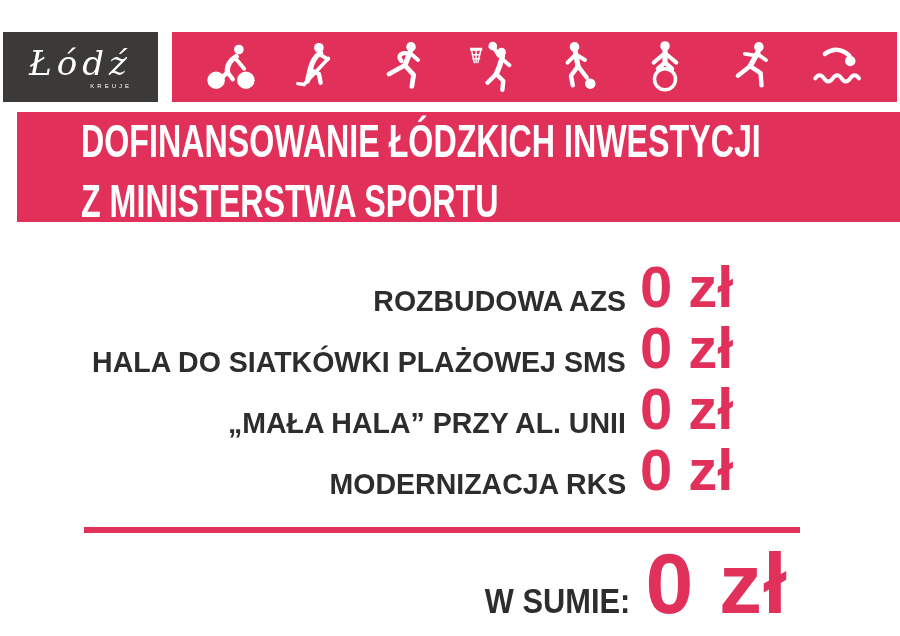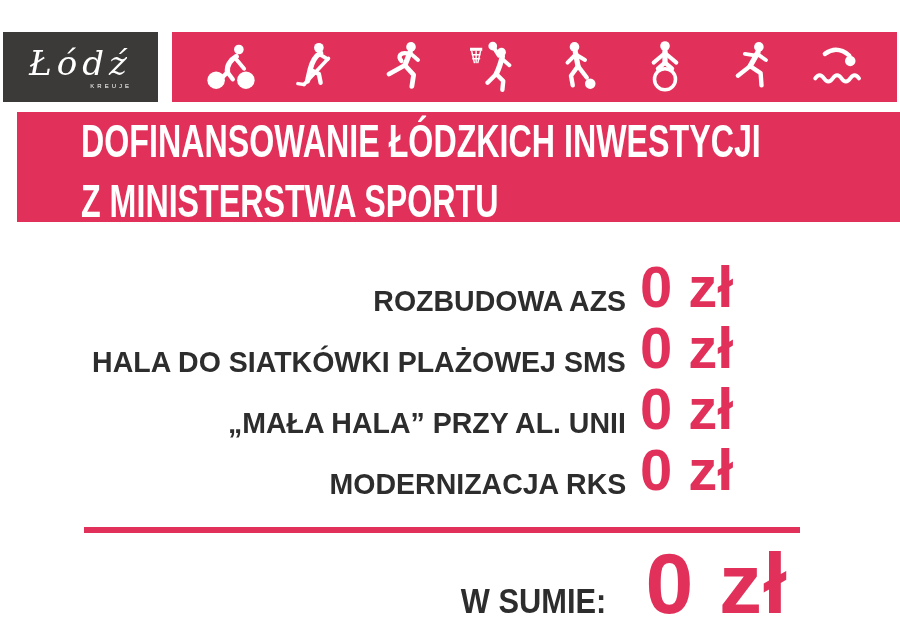--- a/index.html
+++ b/index.html
@@ -54,21 +54,21 @@
     width:110px;letter-spacing:0px;
   }
   
   .divider{
     position:absolute;left:84px;top:527px;width:716px;height:6px;
     background:var(--color-pink,#e1315a);
   }
   .summary{
     position:absolute;right:112px;top:540px;
     display:flex;align-items:baseline;justify-content:flex-end;
-    line-height:1;white-space:nowrap;gap:24px;
+    line-height:1;white-space:nowrap;
   }
   .summary-label{
     font-size:35px;font-weight:700;color:var(--color-dark,#2d2d2d);
     transform:scaleX(0.88);transform-origin:100% 100%;margin-right:15px;
   }
   .summary-value{
     font-size:86px;font-weight:700;color:var(--color-pink,#e1315a);letter-spacing:1px;
   }
 </style>
 </head>

